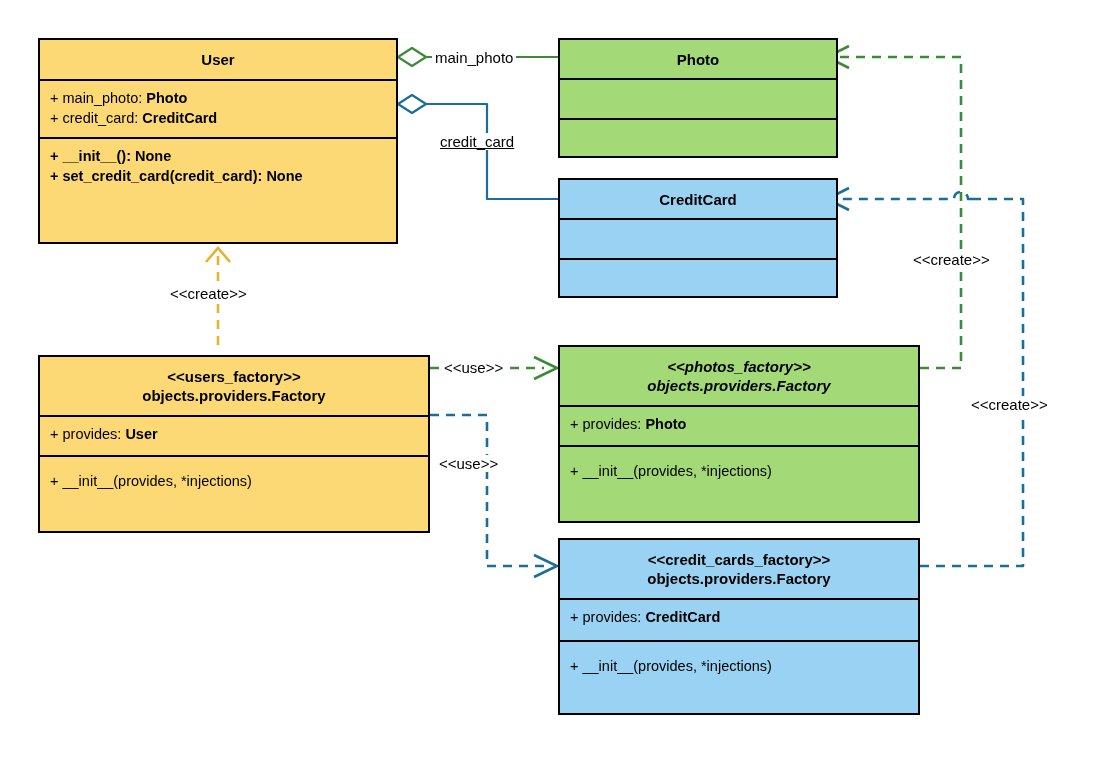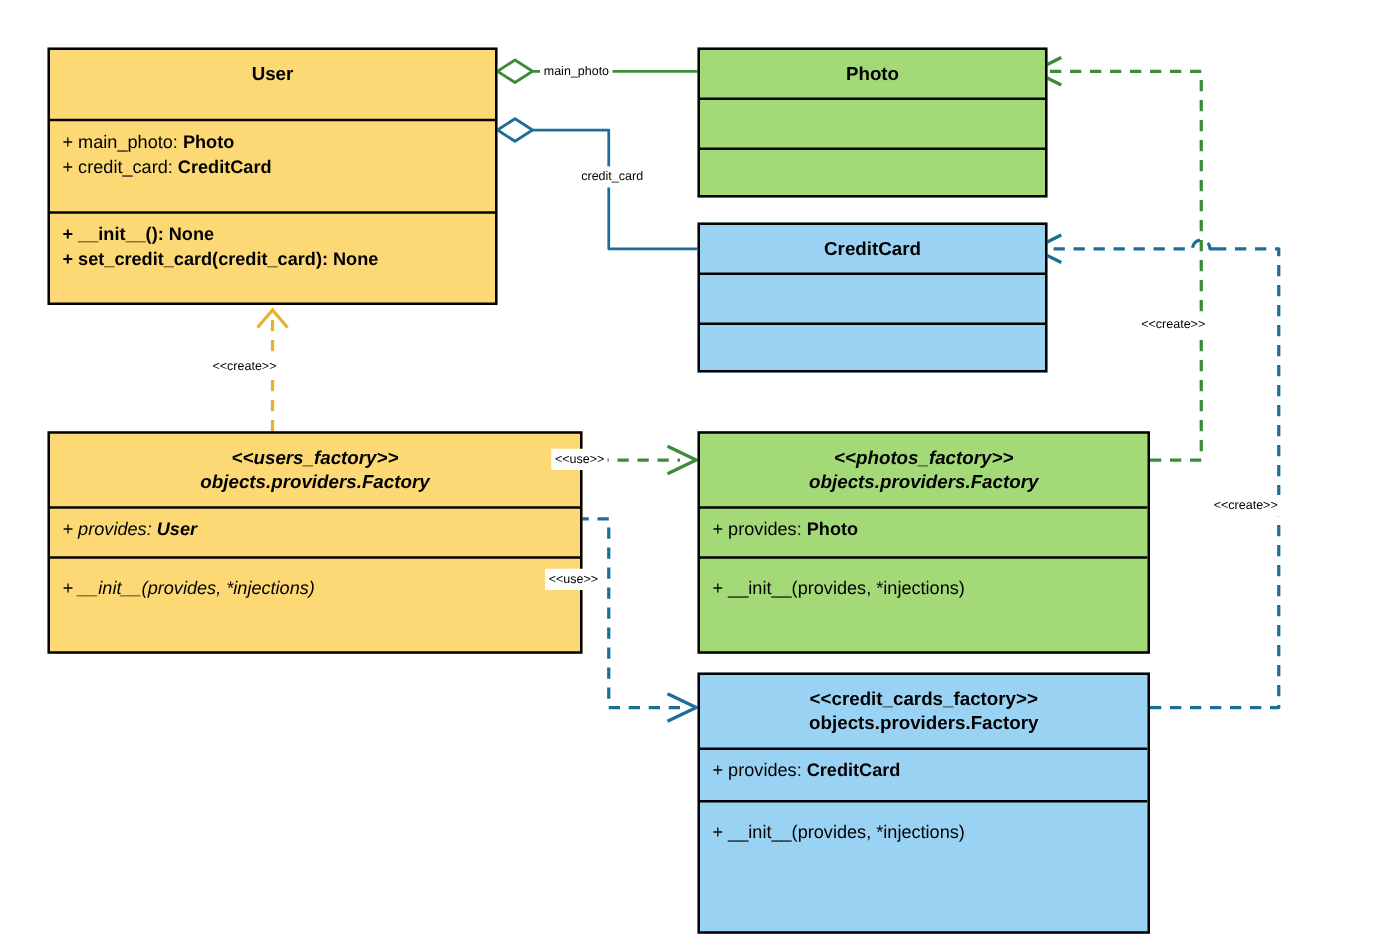--- a/index.html
+++ b/index.html
@@ -62,21 +62,21 @@
     line-height: 20px;
   }
   .cmp-body .member {
     white-space: nowrap;
   }
   .cmp-body .member b {
     font-weight: bold;
   }
   .edge-label {
     position: absolute;
-    font-size: 10px;
+    font-size: 15px;
     color: #000;
     background: #ffffff;
     padding: 0 3px;
     white-space: nowrap;
     line-height: 17px;
   }
   .fill-yellow { background: #FCD975; }
   .fill-green  { background: #A3D977; }
   .fill-blue   { background: #99D2F2; }
 </style>
@@ -122,21 +122,21 @@
 
       <path d="M 972,199 L 968,199 A 7 7 0 0 0 954,199 L 838,199" fill="none" stroke="#1C6E99" stroke-width="2.6" stroke-dasharray="9 7" stroke-linejoin="round"></path>
       <polyline points="849,188 827,199 849,210" fill="none" stroke="#1C6E99" stroke-width="2.6" stroke-linejoin="miter" stroke-linecap="butt"></polyline>
     </g>
   </svg>
 
   <div class="uml-class fill-yellow" style="left:38px; top:38px; width:360px; height:206px;">
     <div class="compartment cmp-title" style="height:39px;">
       <span>User</span>
     </div>
-    <div class="compartment cmp-body" style="height:74px;margin-top:16px;">
+    <div class="compartment cmp-body" style="height:58px;">
       <div class="member">
         <span>+ main_photo: </span><b>Photo</b>
       </div>
       <div class="member">
         <span>+ credit_card: </span><b>CreditCard</b>
       </div>
     </div>
     <div class="compartment cmp-body" style="flex:1;font-weight:bold;">
       <div class="member">
         <span>+ __init__(): None</span><b></b>
@@ -156,21 +156,21 @@
   </div>
 
   <div class="uml-class fill-blue" style="left:558px; top:178px; width:280px; height:120px;">
     <div class="compartment cmp-title" style="height:38px;">
       <span>CreditCard</span>
     </div>
     <div class="compartment cmp-body" style="height:40px;"></div>
     <div class="compartment cmp-body" style="flex:1;"></div>
   </div>
 
-  <div class="uml-class fill-yellow" style="left:38px; top:345px; width:428px; height:178px;font-style:italic;">
+  <div class="uml-class fill-yellow" style="left:38px; top:355px; width:392px; height:178px;">
     <div class="compartment cmp-title" style="height:58px;">
       <span>&lt;&lt;users_factory&gt;&gt;</span>
       <span>objects.providers.Factory</span>
     </div>
     <div class="compartment cmp-body" style="height:40px;">
       <div class="member">
         <span>+ provides: </span><b>User</b>
       </div>
     </div>
     <div class="compartment cmp-body" style="flex:1; padding-top:14px;">
@@ -190,40 +190,40 @@
         <span>+ provides: </span><b>Photo</b>
       </div>
     </div>
     <div class="compartment cmp-body" style="flex:1; padding-top:14px;">
       <div class="member">
         <span>+ __init__(provides, *injections)</span><b></b>
       </div>
     </div>
   </div>
 
-  <div class="uml-class fill-blue" style="left:558px; top:538px; width:362px; height:209px;">
+  <div class="uml-class fill-blue" style="left:558px; top:538px; width:362px; height:177px;">
     <div class="compartment cmp-title" style="height:58px;">
       <span>&lt;&lt;credit_cards_factory&gt;&gt;</span>
       <span>objects.providers.Factory</span>
     </div>
     <div class="compartment cmp-body" style="height:42px;">
       <div class="member">
         <span>+ provides: </span><b>CreditCard</b>
       </div>
     </div>
     <div class="compartment cmp-body" style="flex:1; padding-top:14px;">
       <div class="member">
         <span>+ __init__(provides, *injections)</span><b></b>
       </div>
     </div>
   </div>
 
   <div class="edge-label" style="left:432px; top:49px;">main_photo</div>
 
-  <div class="edge-label" style="left:462px; top:133px;">credit_card</div>
+  <div class="edge-label" style="left:437px; top:133px;text-decoration:underline;">credit_card</div>
 
   <div class="edge-label" style="left:167px; top:285px;">&lt;&lt;create&gt;&gt;</div>
 
   <div class="edge-label" style="left:441px; top:359px;">&lt;&lt;use&gt;&gt;</div>
 
   <div class="edge-label" style="left:436px; top:455px;">&lt;&lt;use&gt;&gt;</div>
 
   <div class="edge-label" style="left:910px; top:251px;">&lt;&lt;create&gt;&gt;</div>
 
   <div class="edge-label" style="left:968px; top:396px;">&lt;&lt;create&gt;&gt;</div>

